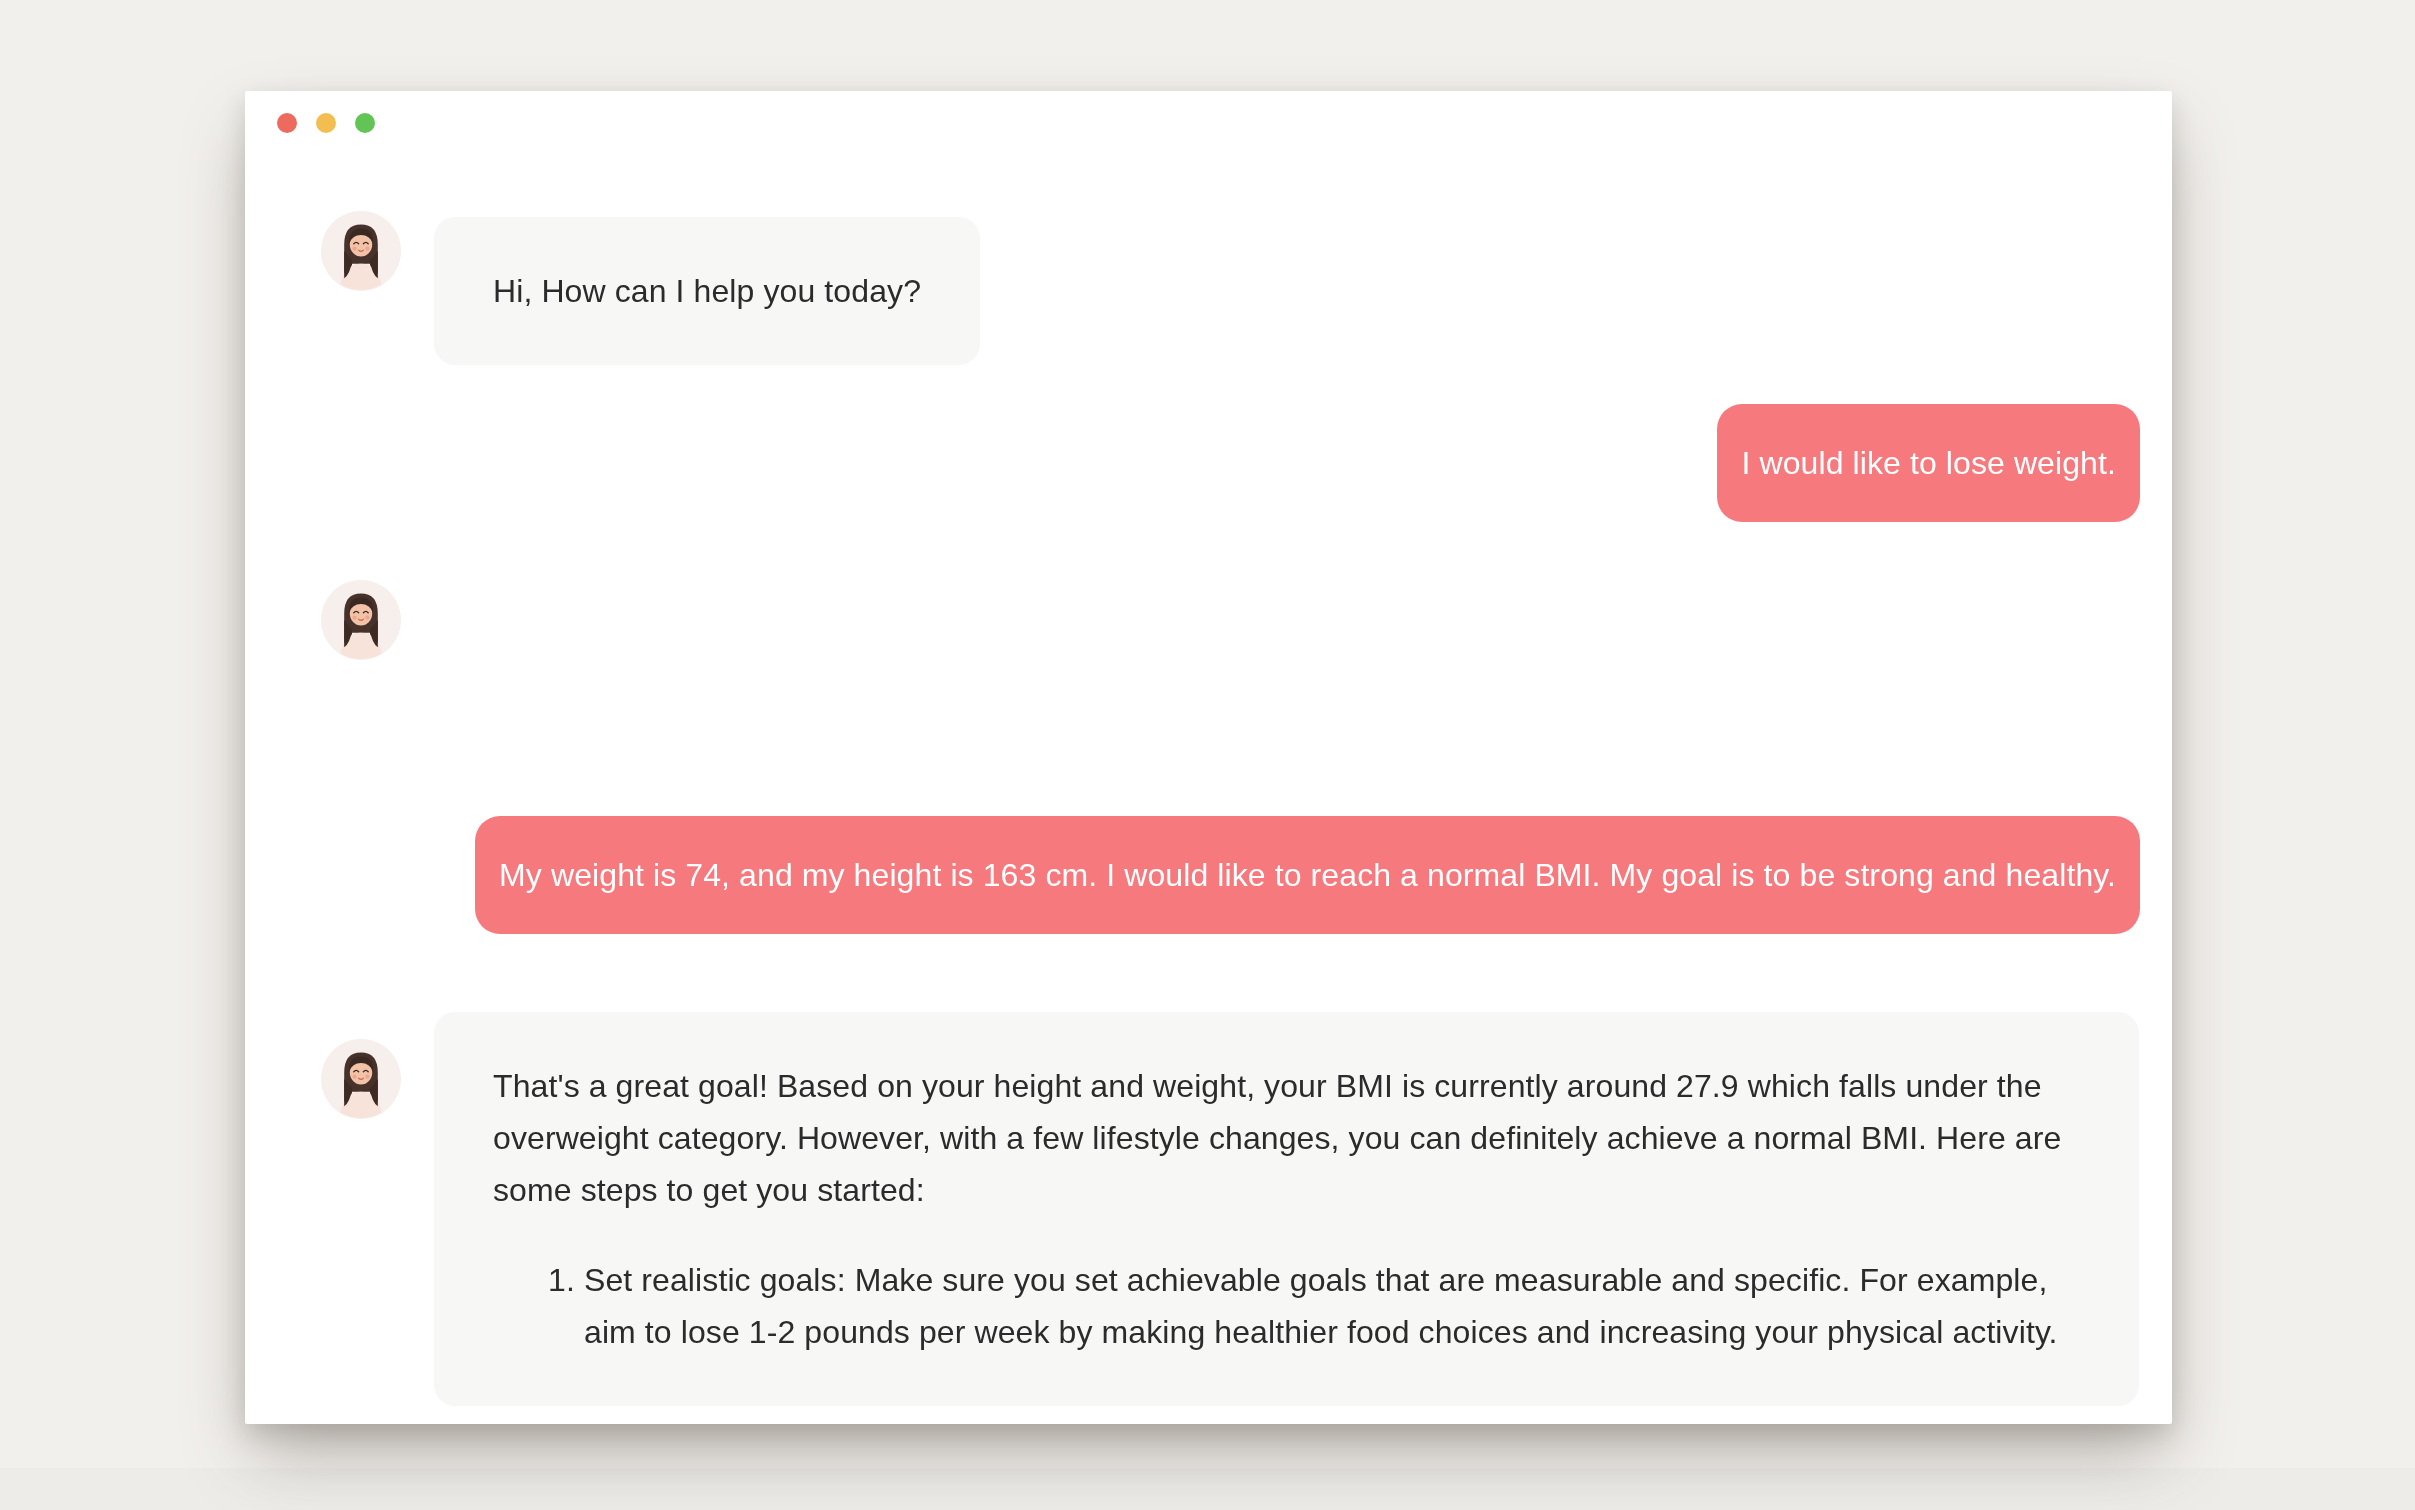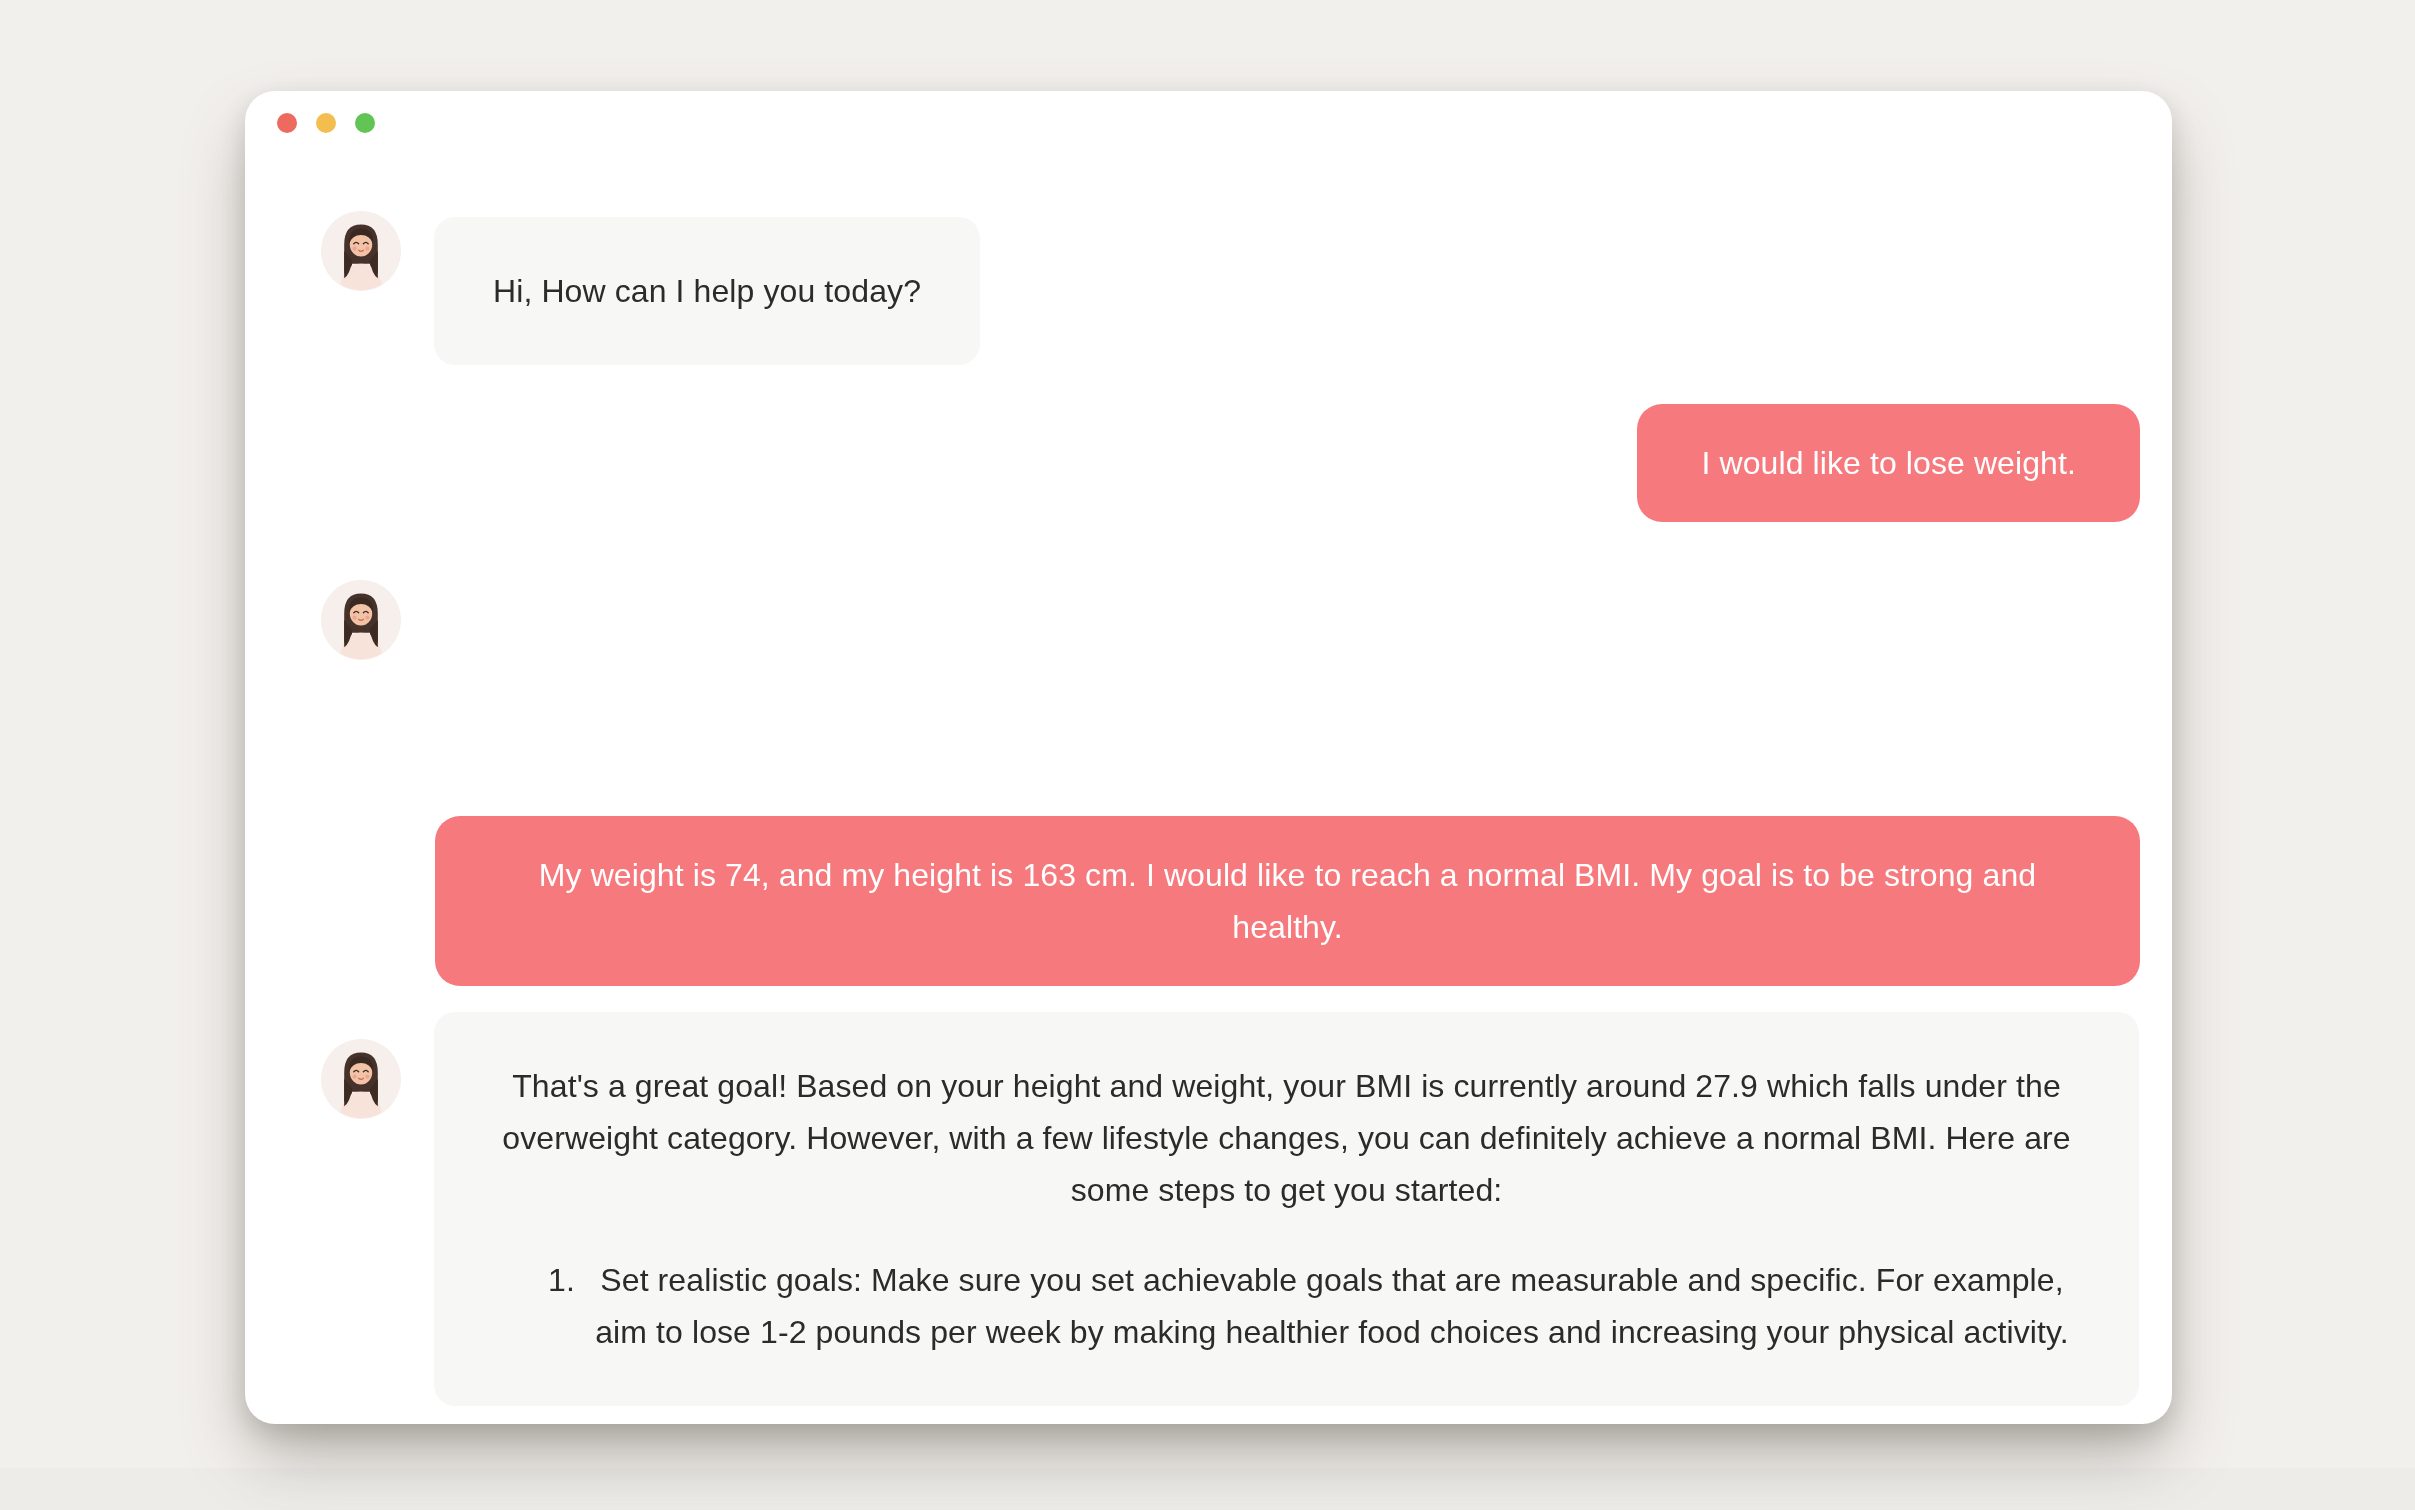--- a/index.html
+++ b/index.html
@@ -10,24 +10,23 @@
     font-family:"Liberation Sans", sans-serif;
     overflow:hidden;
   }
   .backdrop-strip {
     position:absolute; left:0; bottom:0; width:100%; height:42px;
     background:#EDECE9;
   }
   
   .window {
     position:absolute; left:245px; top:91px; width:1927px; height:1333px;
-    background:#FFFFFF; border-radius:30px;
+    background:#FFFFFF; border-radius:2px;
     box-shadow:0 34px 67px -7.6px rgba(80,70,60,.40), 0 9.5px 23px rgba(80,70,60,.18);
     overflow:hidden;
-    text-align:center;
   }
   .titlebar { position:absolute; top:0; left:0; width:100%; height:61px; }
   .dot {
     position:absolute; top:22px; width:20px; height:20px; border-radius:50%;
     cursor:default;
   }
   .dot.close    { left:32px;  background:#ED6A5E; }
   .dot.minimize { left:71px;  background:#F4BD50; }
   .dot.zoom     { left:110px; background:#61C454; }
 
@@ -49,21 +48,21 @@
     left:189px;
     background:#F7F7F6; color:#2B2B2B;
     border-radius:21px;
     padding:48px 59px;
     max-width:1705px;
   }
   .bubble.user {
     right:32px;
     background:#F6797E; color:#FFFFFF;
     border-radius:25px;
-    padding:33px 64px;
+    padding:33px 24px;
     max-width:1705px;
   }
 
   .msg1-bubble { top:126px; }
   .msg2-bubble { top:313px; }
   .msg3-bubble { top:482px; }
   .msg4-bubble { top:725px; max-width:1455px; }
   .msg5-bubble { top:921px; width:1705px; padding-top:59px; }
 
   .avatar.a1 { top:120px; }

